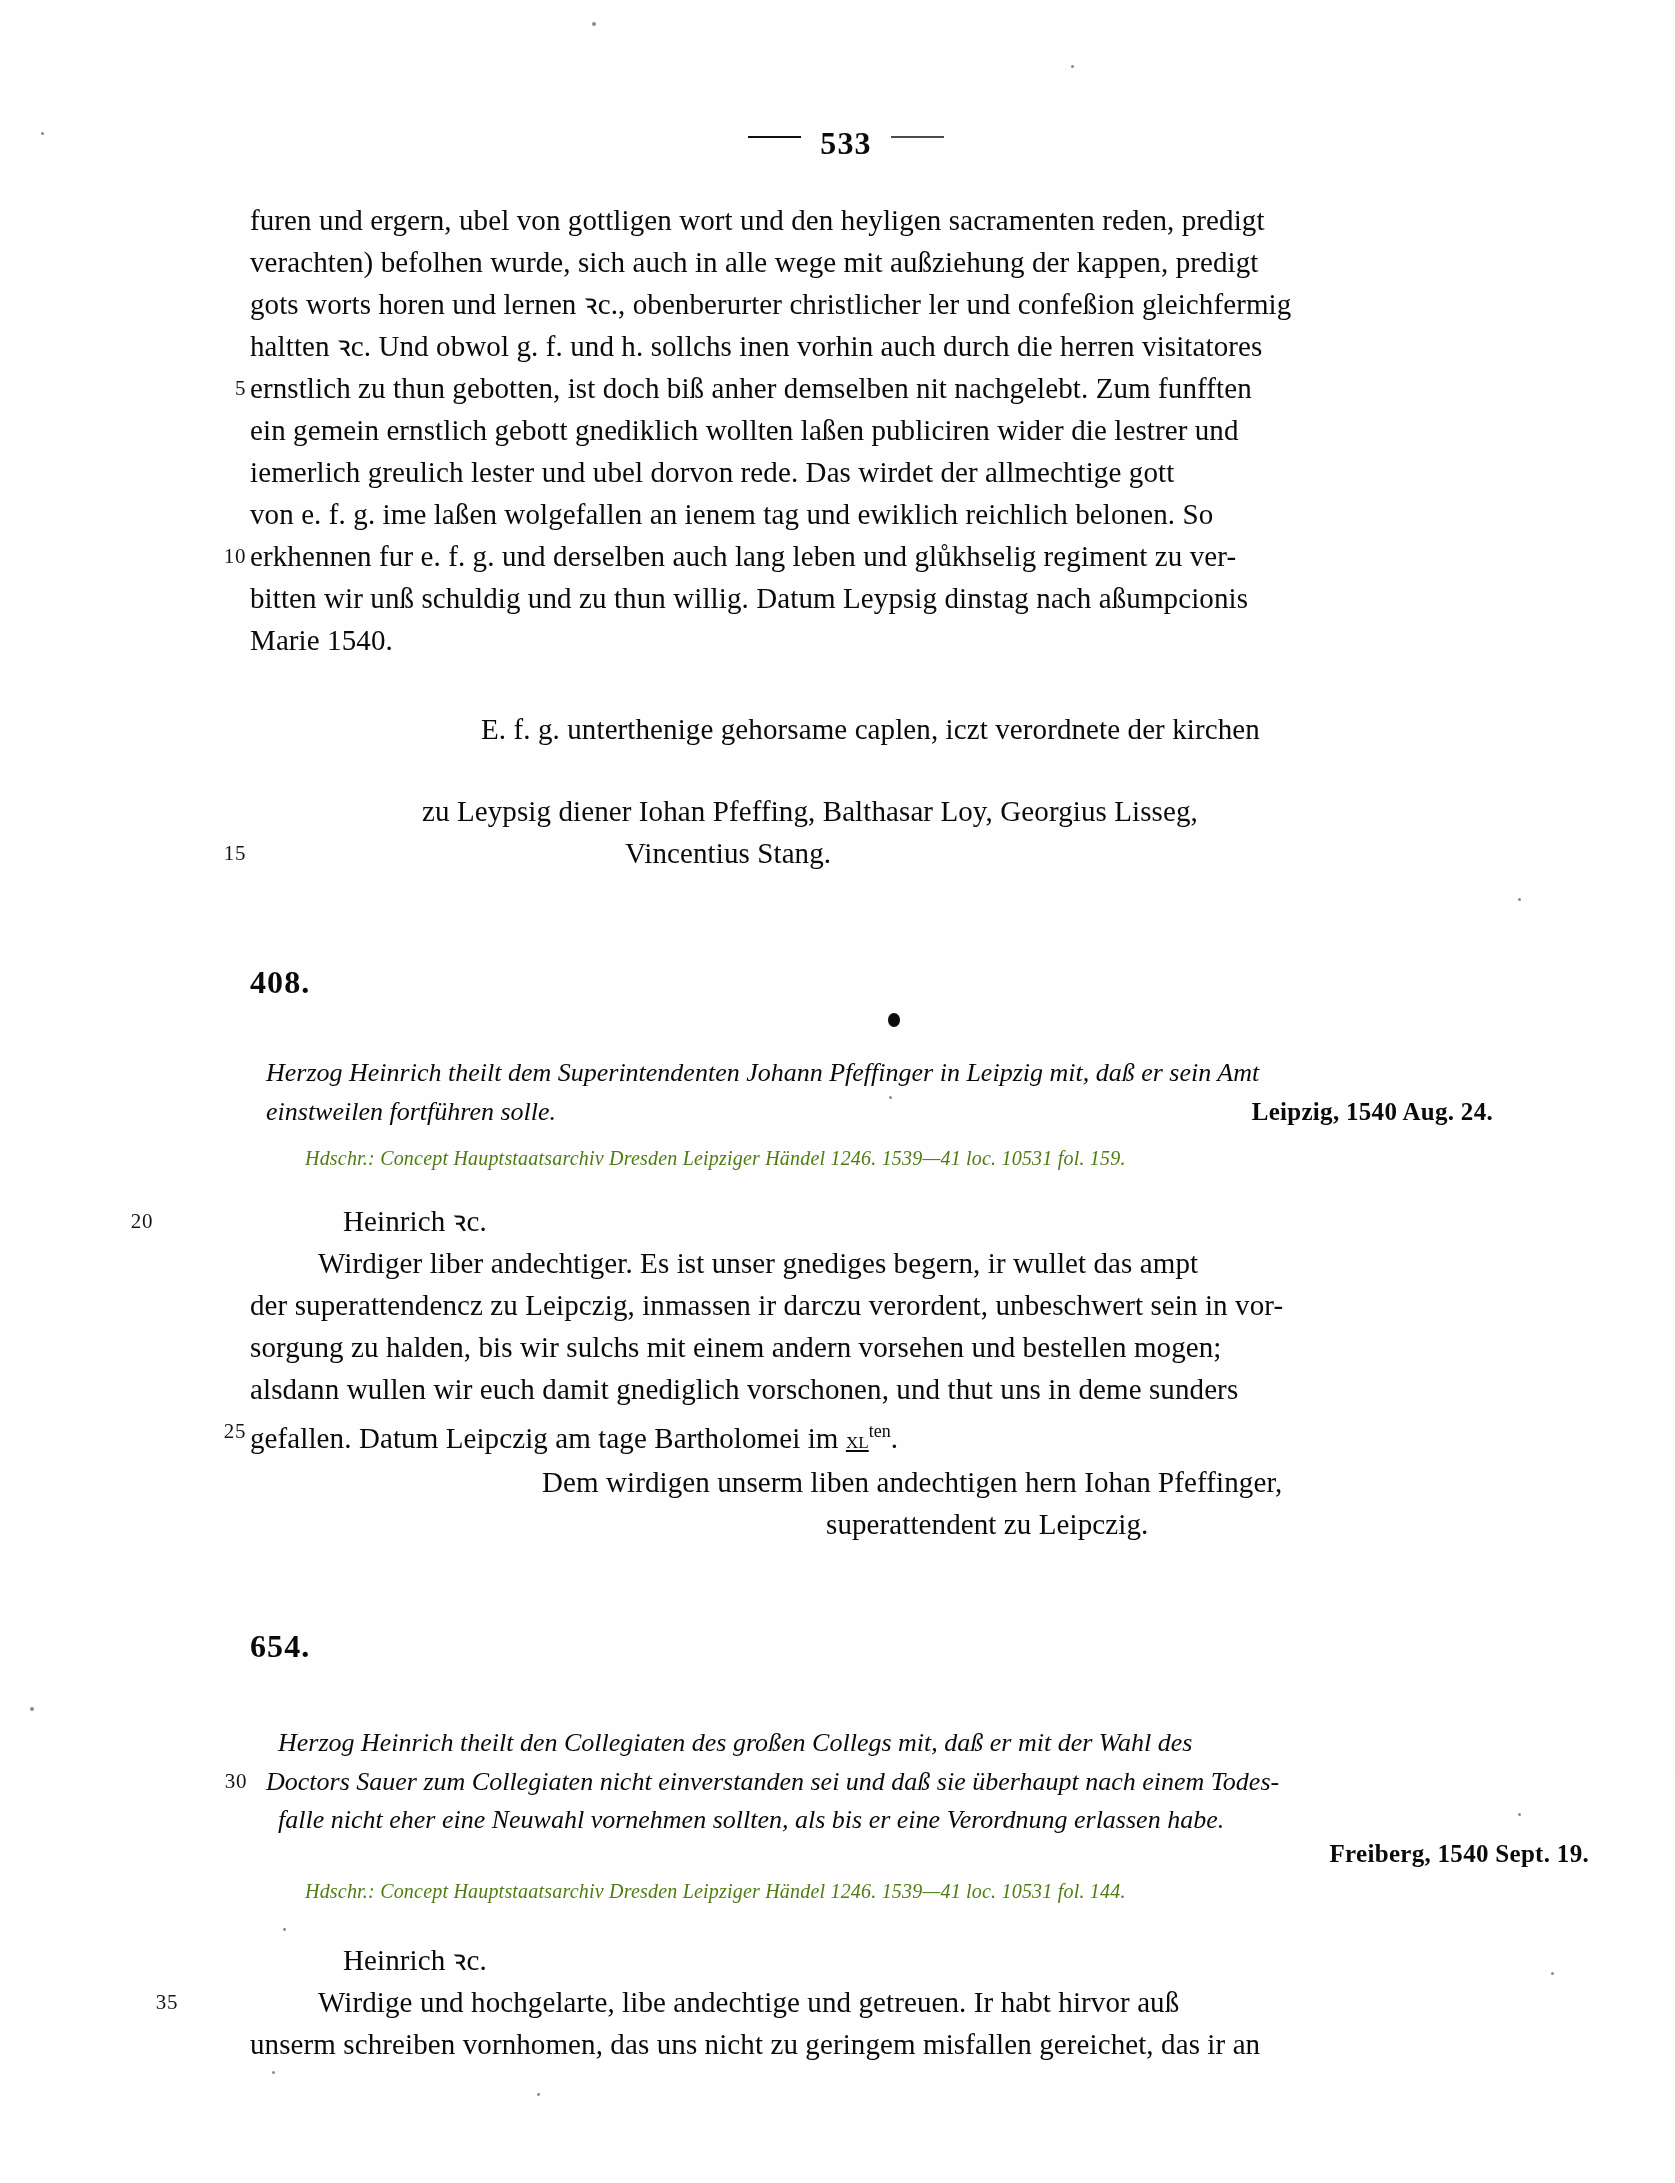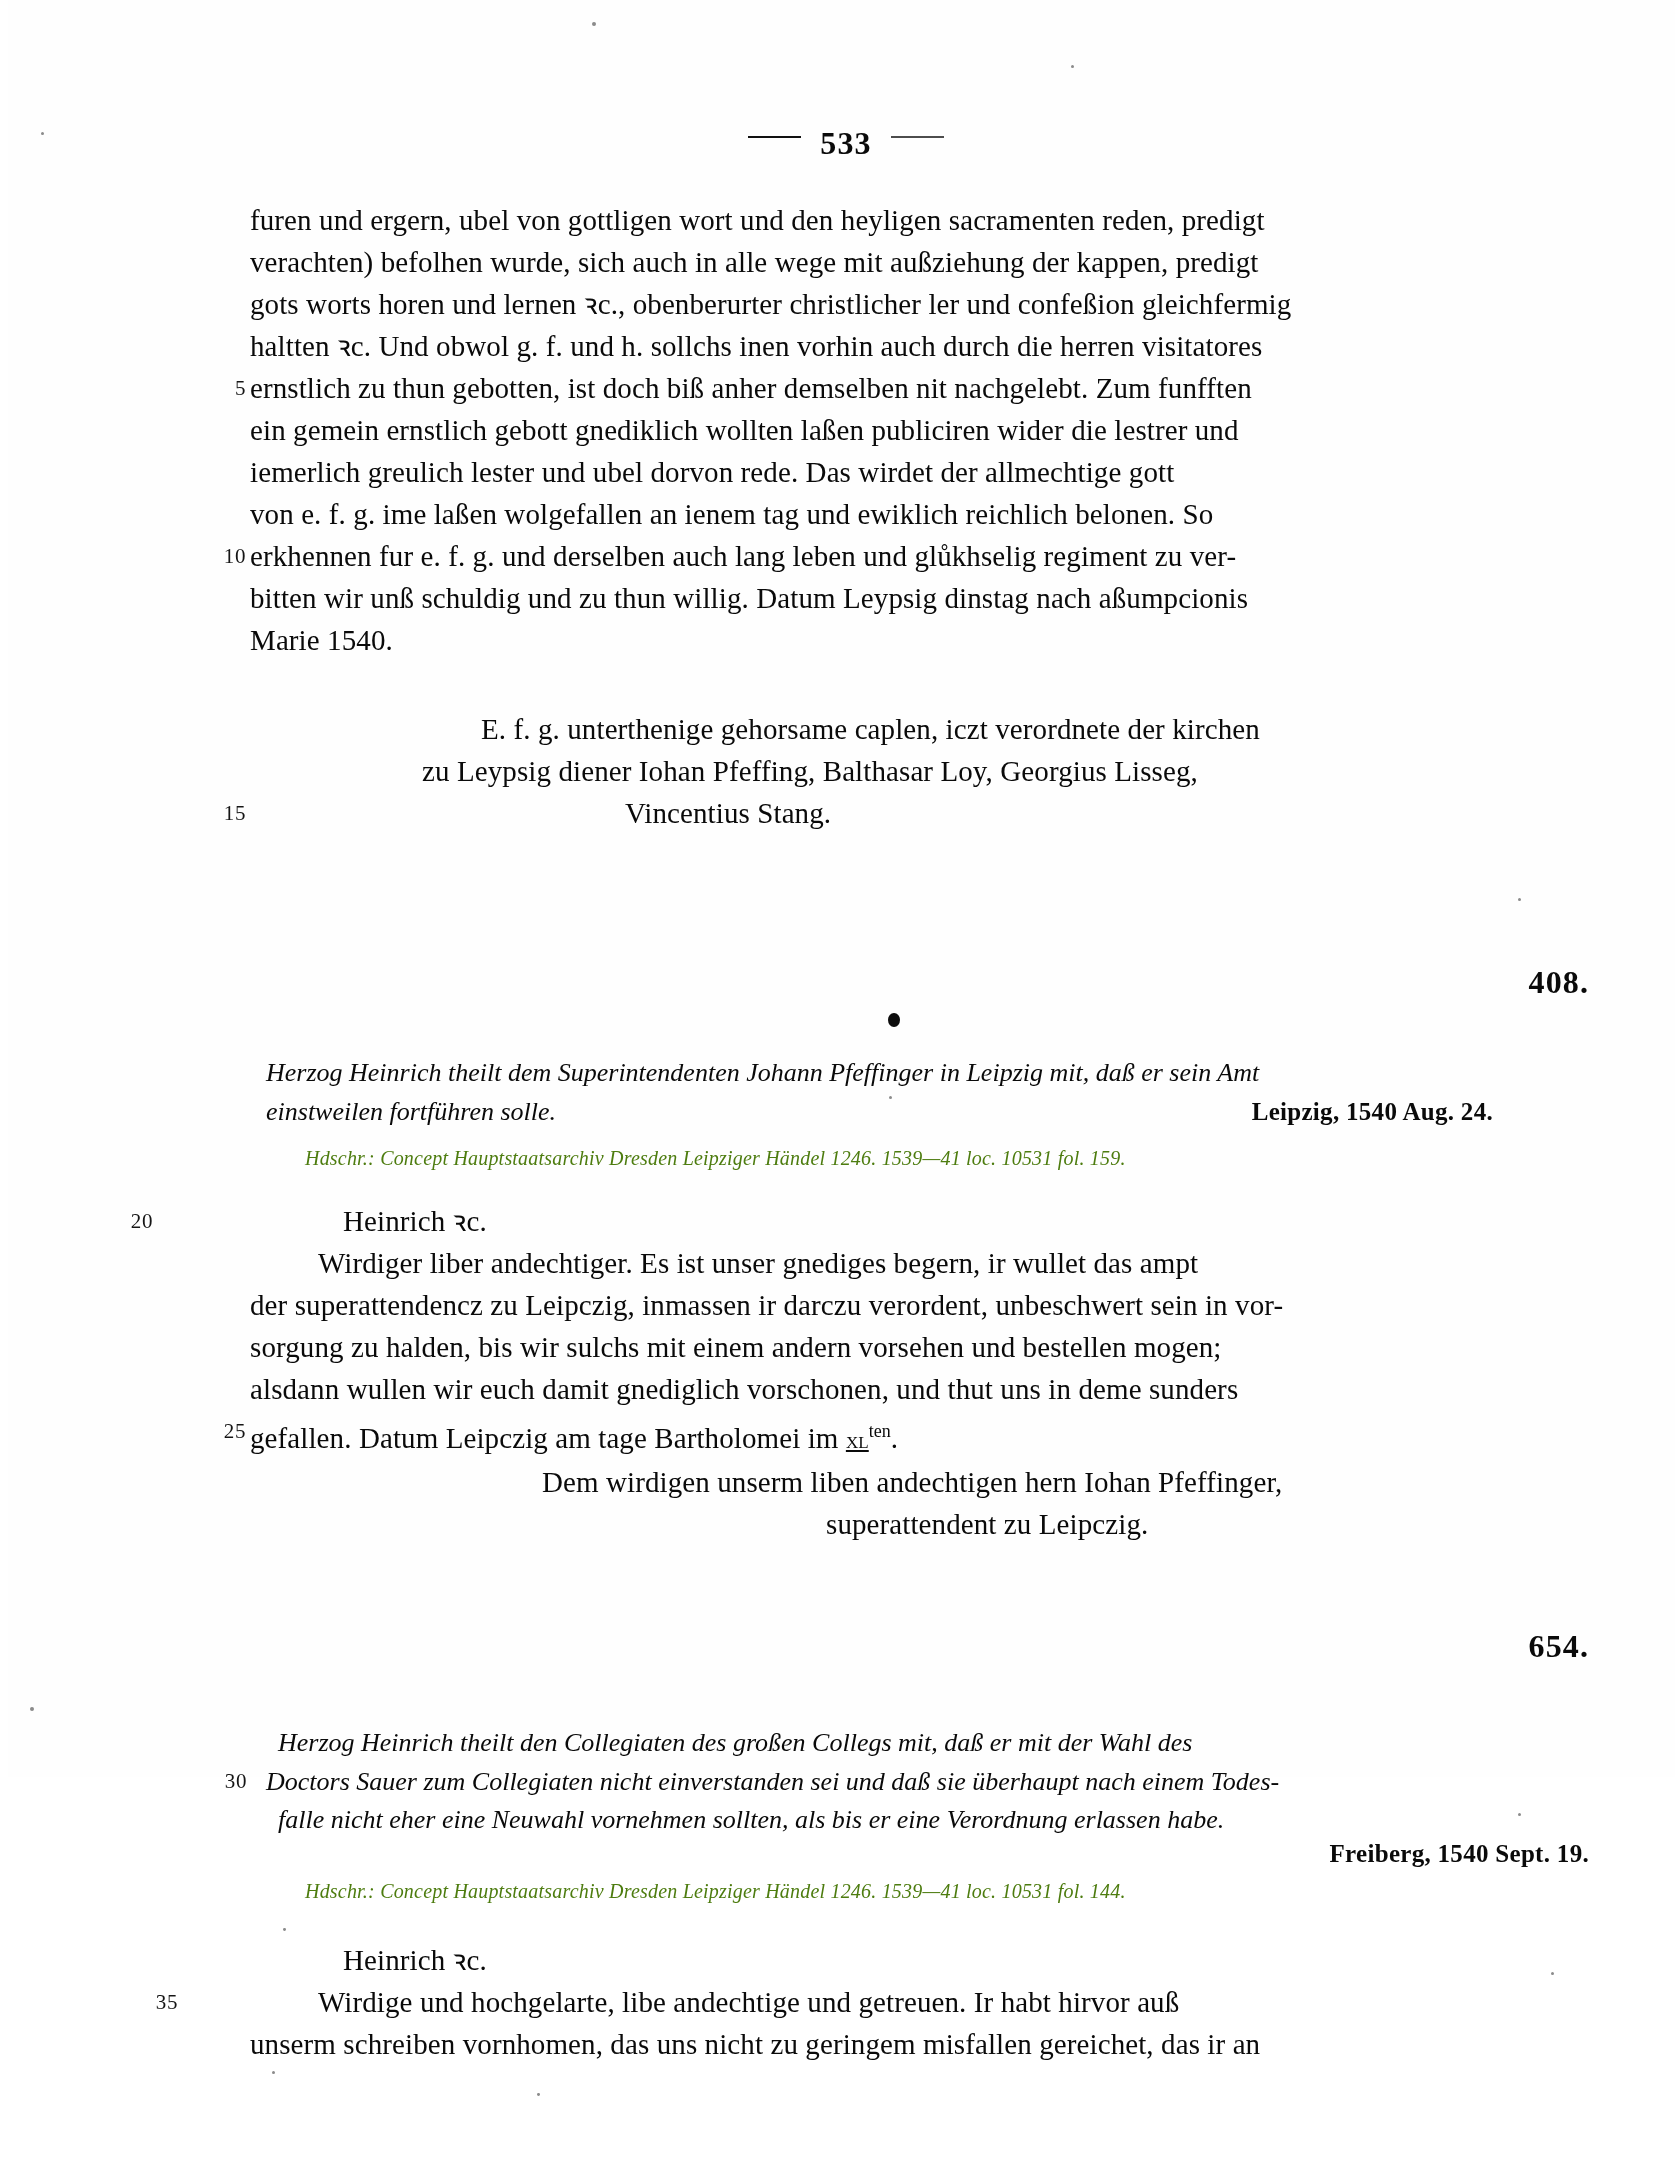--- a/index.html
+++ b/index.html
@@ -90,21 +90,21 @@
   }
 
   .indent  { padding-left: 32px; }
   .right   { text-align: right; }
 
   
   .secno {
     position: absolute;
     width: 1339px;
     left: 242px;
-    text-align: right;
+    text-align: left;
     font-size: 32px;
     font-weight: 700;
     letter-spacing: 1.1px;
   }
   .secdot {
     position: absolute;
     width: 12px;
     height: 14.3px;
     border-radius: 50%;
     background: #0d0d0d;
@@ -193,21 +193,21 @@
       <span>erkhennen fur e. f. g. und derselben auch lang leben und glůkhselig regiment zu ver-</span>
     </div>
     <div class="ln">bitten wir unß schuldig und zu thun willig.   Datum Leypsig dinstag nach aßumpcionis</div>
     <div class="ln">Marie 1540.</div>
   </div>
 
   <div class="textcol" style="top:708px;">
     <div class="ln" style="padding-left:231px;">
       <span>E. f. g. unterthenige gehorsame caplen, iczt verordnete der kirchen</span>
     </div>
-    <div class="ln" style="padding-left:172px;">
+    <div class="ln" style="padding-left:172px;margin-top:40px;">
       <span>zu Leypsig diener Iohan Pfeffing, Balthasar Loy, Georgius Lisseg,</span>
     </div>
     <div class="ln" style="padding-left:375px;">
       <span class="lnum">15</span>
       <span>Vincentius Stang.</span>
     </div>
   </div>
 
   <div class="secno" style="top:964px;">408.</div>
   <div class="secdot" style="top:1013px;"></div>

